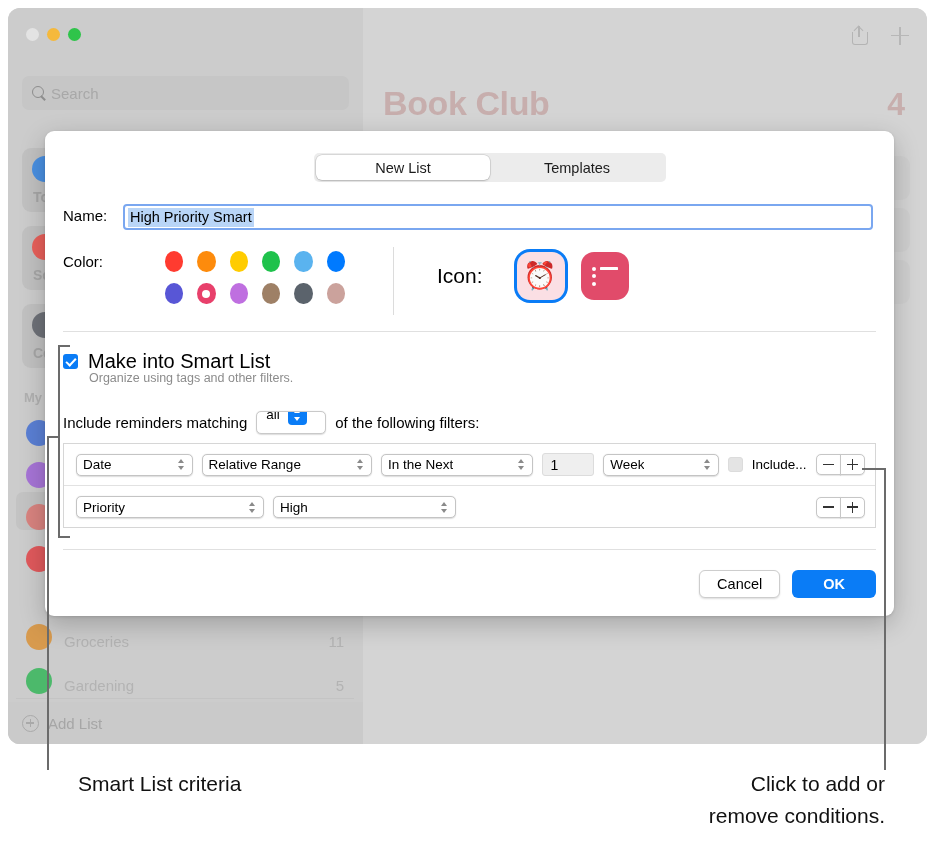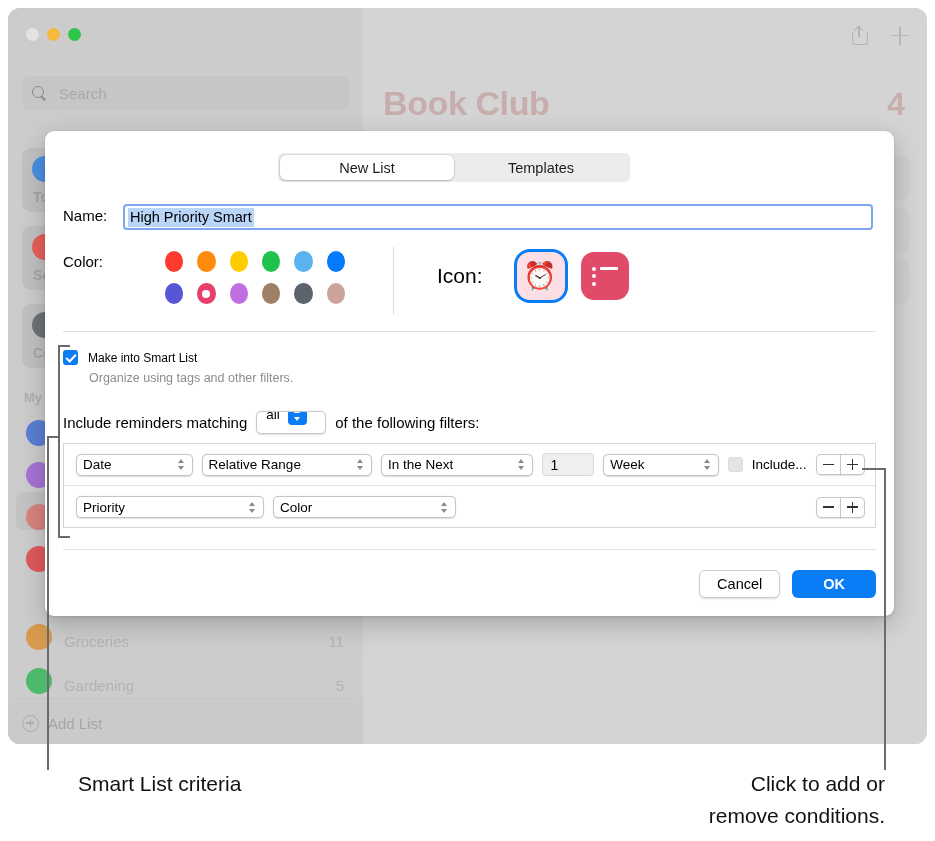--- a/index.html
+++ b/index.html
@@ -31,21 +31,21 @@
     position: absolute; left: 18px; top: 20px; display: flex; gap: 8px;
   }
   .tl { width: 13px; height: 13px; border-radius: 50%; }
   .tl.red   { background: #e3e3e3; }
   .tl.amber { background: #f5b93c; }
   .tl.green { background: #2fc44a; }
 
   .search-field {
     position: absolute; left: 14px; top: 68px; width: 327px; height: 34px;
     background: #c6c6c6; border-radius: 7px;
-    display: flex; align-items: center; padding: 0 10px; gap: 12px;
+    display: flex; align-items: center; padding: 0 10px; gap: 4px;
   }
   .search-ic { width: 15px; height: 15px; position: relative; flex: 0 0 auto; }
   .search-ic::before {
     content:""; position:absolute; left:0; top:0;
     width:10px; height:10px; border:1.8px solid #8d8d8d; border-radius:50%;
   }
   .search-ic::after {
     content:""; position:absolute; left:8.5px; top:9.5px;
     width:6px; height:1.8px; background:#8d8d8d;
     transform: rotate(45deg); transform-origin: left center;
@@ -126,21 +126,21 @@
   }
 
   
   .dialog {
     position: absolute; left: 45px; top: 131px; width: 849px; height: 485px;
     background: #ffffff; border-radius: 9px;
     box-shadow: 0 8px 26px rgba(0,0,0,0.22), 0 1px 3px rgba(0,0,0,0.12);
   }
 
   .seg {
-    position: absolute; left: 233px; top: 22px; width: 352px; height: 29px;
+    position: absolute; left: 269px; top: 22px; width: 352px; height: 29px;
     background: #ececec; border-radius: 5px; display: flex; padding: 2px;
   }
   .seg-item {
     flex: 1; display: flex; align-items: center; justify-content: center;
     font-size: 14.5px; color: #1c1c1c; border-radius: 6px;
   }
   .seg-item.active {
     background: #ffffff;
     box-shadow: 0 0 0 0.5px rgba(0,0,0,0.16), 0 1px 2px rgba(0,0,0,0.16);
   }
@@ -201,21 +201,21 @@
   .chk {
     width: 15px; height: 15px; border-radius: 3px; background: #0a7cf6;
     position: relative; flex: 0 0 auto;
   }
   .chk::after {
     content: ""; position: absolute; left: 4.6px; top: 1.8px;
     width: 4px; height: 8px; border: solid #fff; border-width: 0 2px 2px 0;
     transform: rotate(43deg);
   }
   .smart-row { position: absolute; left: 18px; top: 219px; display: flex; align-items: center; gap: 10px; }
-  .smart-title { font-size: 12px; color: #000; }
+  .smart-title { font-size: 20px; color: #000; }
   .smart-sub { position: absolute; left: 44px; top: 240px; font-size: 12.5px; color: #8c8c8c; }
 
   .include-row {
     position: absolute; left: 18px; top: 280px; display: flex; align-items: center; gap: 9px;
   }
   .include-txt { font-size: 15px; color: #000; }
   .popup {
     height: 22px; border: 0.5px solid #c4c4c4; border-radius: 5px; background: #fff;
     box-shadow: 0 0.5px 1.2px rgba(0,0,0,0.14);
     display: flex; align-items: center; padding: 0 6px; font-size: 13.5px; color: #000;
@@ -478,21 +478,21 @@
               <span class="bar-v"></span>
             </span>
         </span>
       </div>
       <div class="frow r2">
         <span class="popup" style="width:188px;">
           <span class="ptext">Priority</span>
           <span class="stepper-arrows"></span>
         </span>
         <span class="popup" style="width:183px;">
-          <span class="ptext">Color</span>
+          <span class="ptext">High</span>
           <span class="stepper-arrows"></span>
         </span>
         <span class="pm-group">
           <span class="pm-btn minus">
               <span class="bar-h"></span>
             </span>
           <span class="pm-btn plus">
               <span class="bar-h"></span>
               <span class="bar-v"></span>
             </span>

